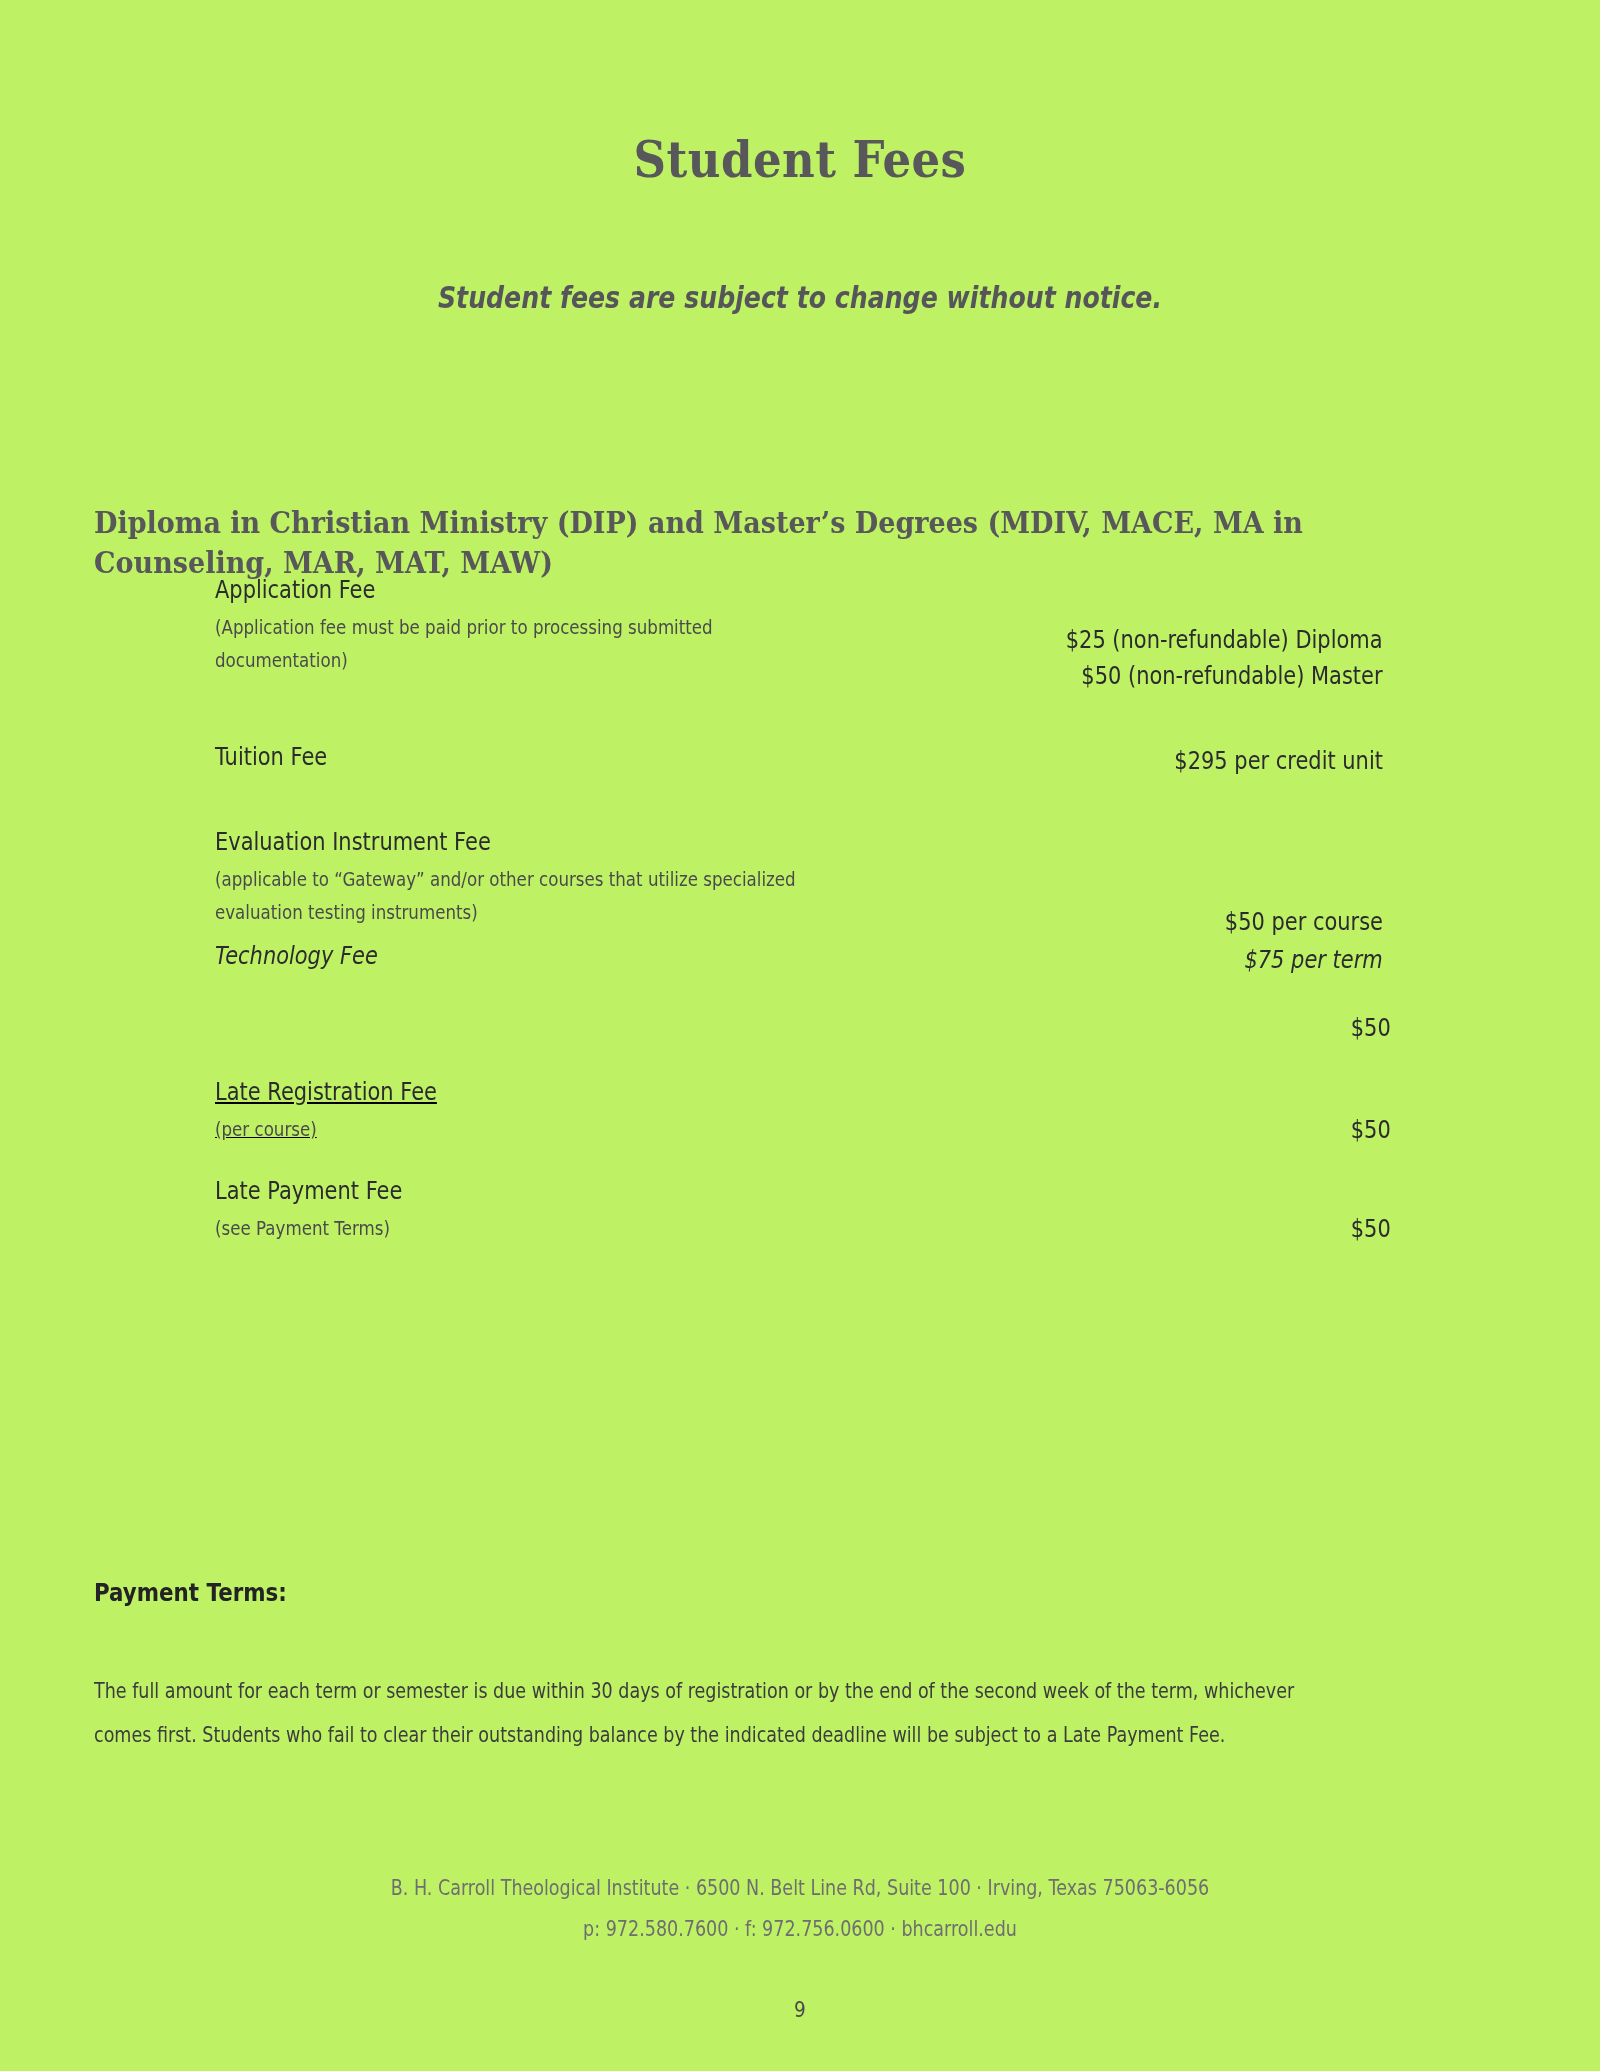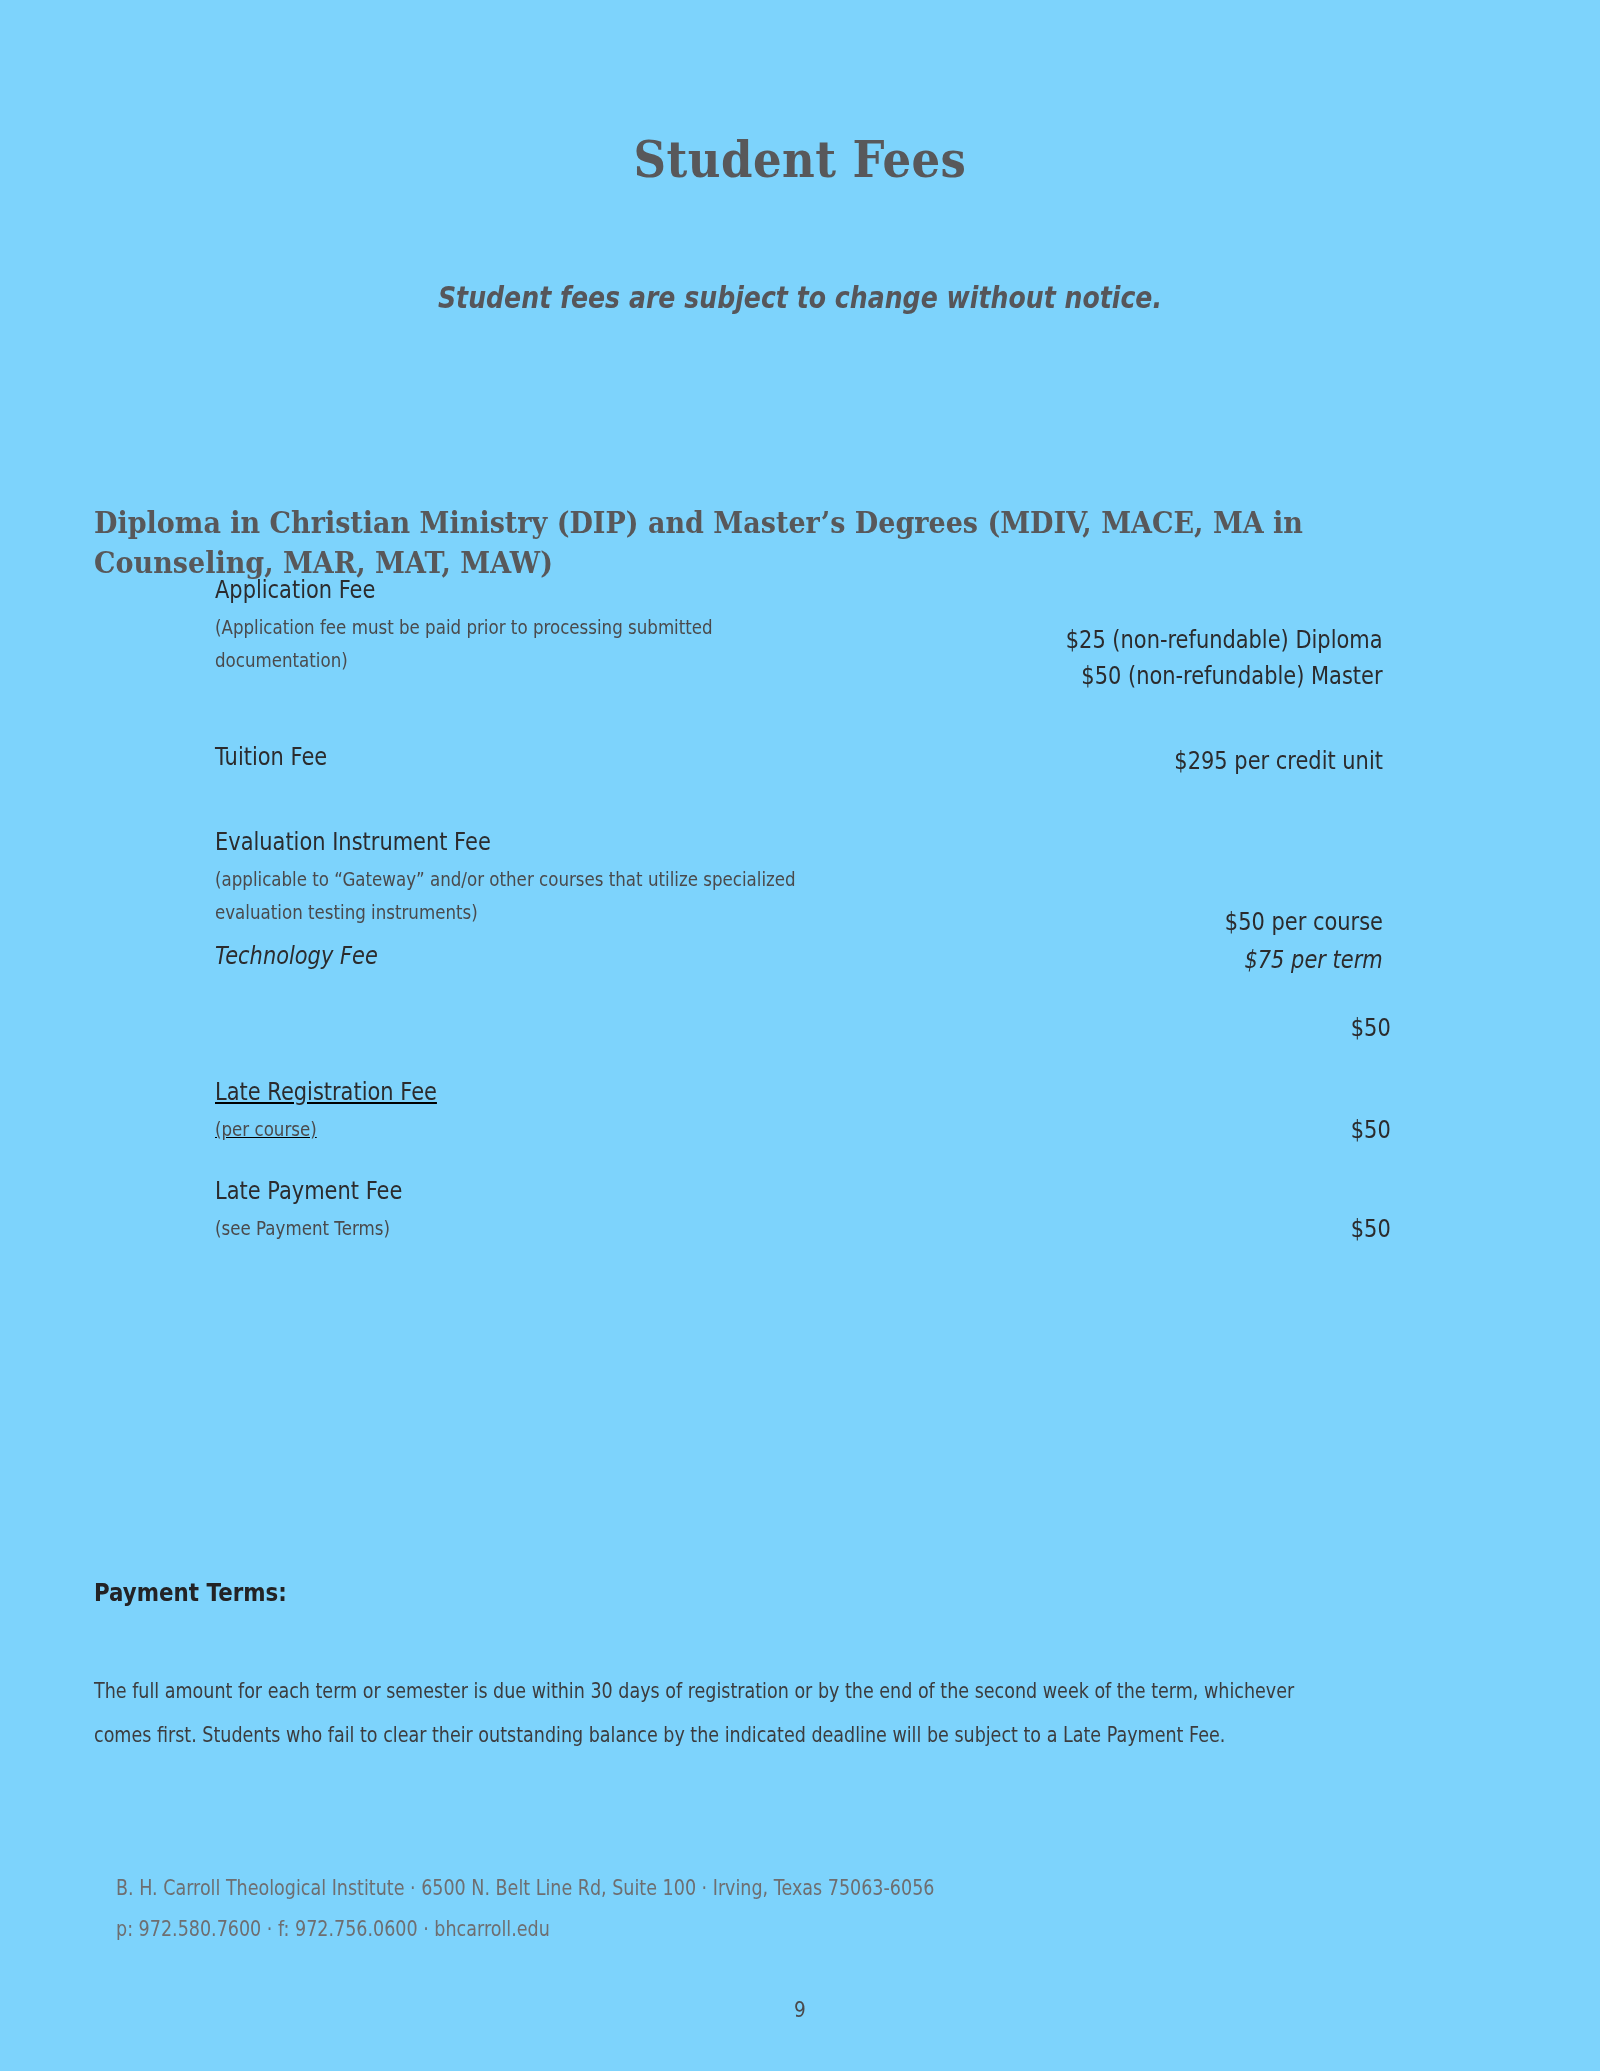--- a/index.html
+++ b/index.html
@@ -12,21 +12,21 @@
     width: 1600px;
     height: 2071px;
     position: relative;
     font-family: "Liberation Sans", sans-serif;
     -webkit-font-smoothing: antialiased;
   }
 
   .page {
     position: absolute;
     inset: 0;
-    background: #7dd3fc;
+    background: #bef264;
     overflow: hidden;
   }
 
   
   .doc-title {
     position: absolute;
     left: 0;
     right: 0;
     top: 96px;
     text-align: center;
@@ -142,21 +142,21 @@
     transform: scaleX(0.855);
     transform-origin: left top;
   }
 
   
   .footer {
     position: absolute;
     left: 0;
     right: 0;
     top: 1868px;
-    text-align: left;
+    text-align: center;
     font-family: "DejaVu Sans", "Liberation Sans", sans-serif;
     color: #6e6e70;
   }
   .footer-line {
     font-size: 20.5px;
     line-height: 2.0;
     transform: scaleX(0.855);
   }
   .page-number {
     position: absolute;

